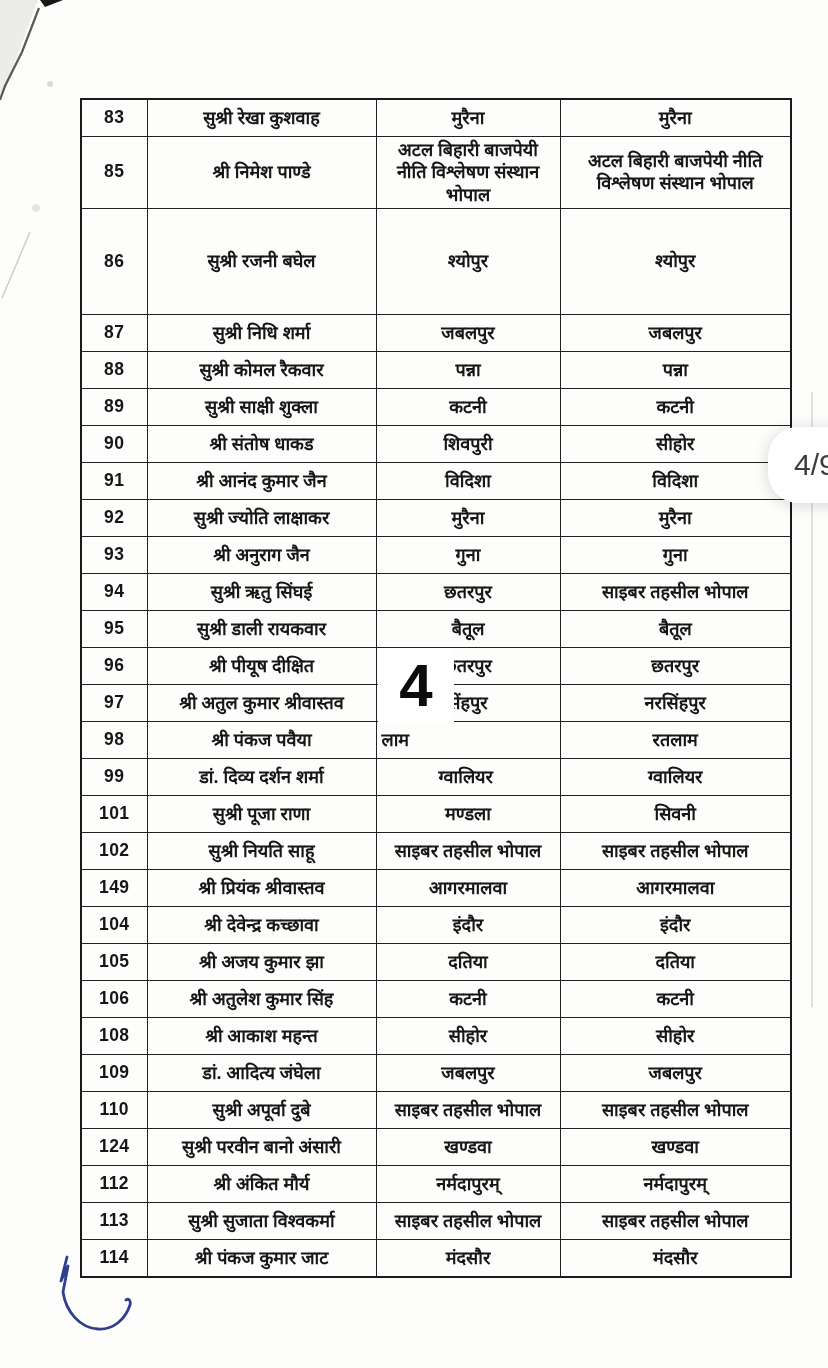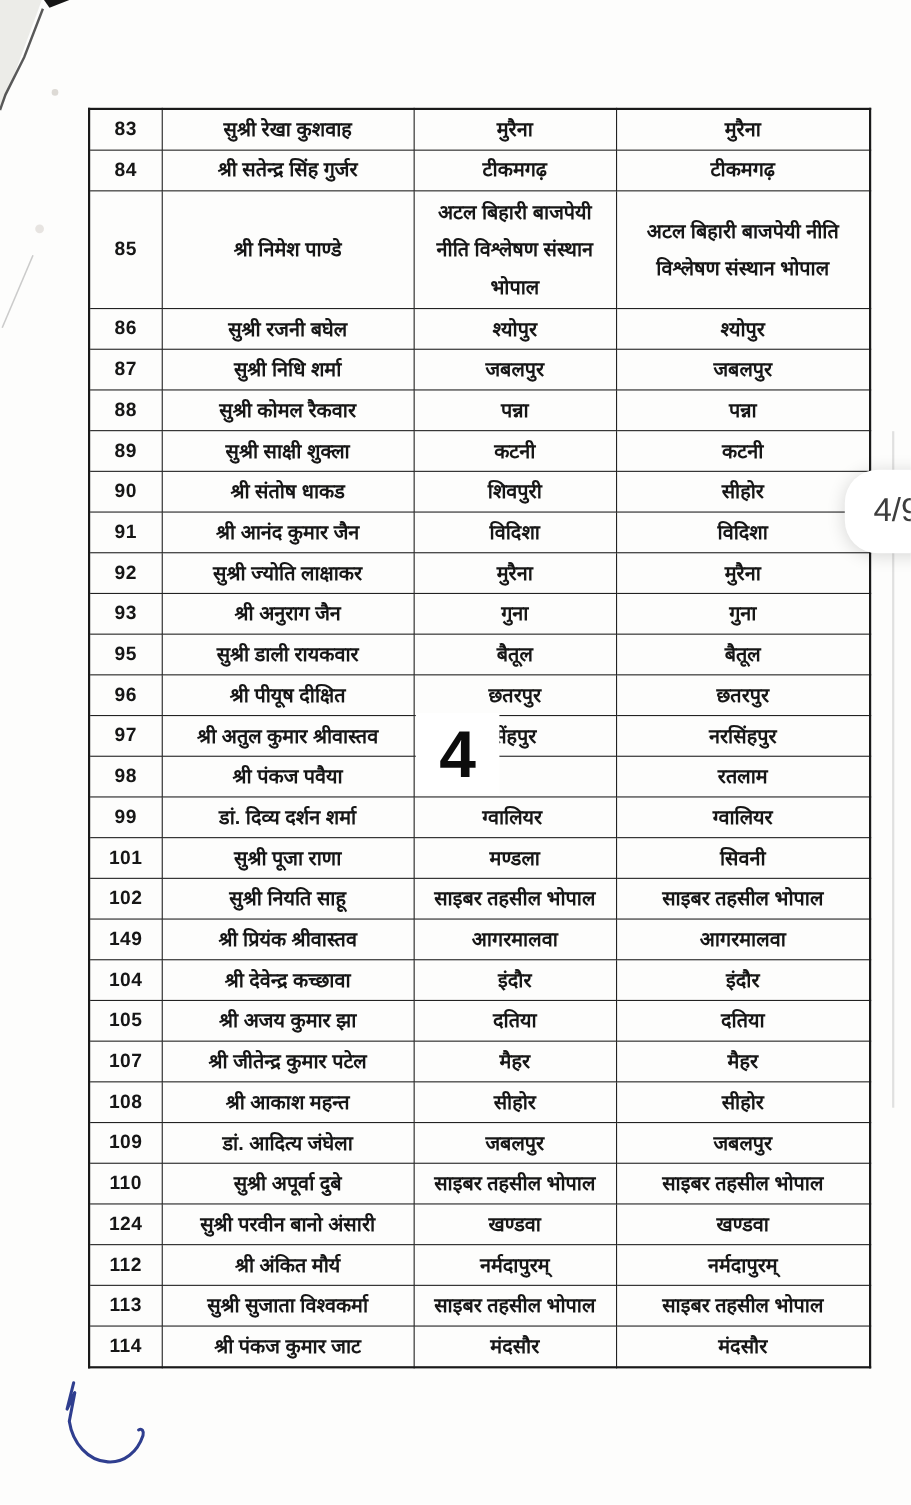--- a/index.html
+++ b/index.html
@@ -82,26 +82,20 @@
       <col style="width:231px">
     </colgroup>
     <tbody>
         <tr>
           <td class="c-sno">83</td>
           <td class="c-name">सुश्री रेखा कुशवाह</td>
           <td class="c-d1">मुरैना</td>
           <td class="c-d2">मुरैना</td>
         </tr>
         <tr>
-          <td class="c-sno">84</td>
-          <td class="c-name">श्री सतेन्द्र सिंह गुर्जर</td>
-          <td class="c-d1">टीकमगढ़</td>
-          <td class="c-d2">टीकमगढ़</td>
-        </tr>
-        <tr>
           <td class="c-sno">85</td>
           <td class="c-name">श्री निमेश पाण्डे</td>
           <td class="c-d1">अटल बिहारी बाजपेयी नीति विश्लेषण संस्थान भोपाल</td>
           <td class="c-d2">अटल बिहारी बाजपेयी नीति विश्लेषण संस्थान भोपाल</td>
         </tr>
         <tr>
           <td class="c-sno">86</td>
           <td class="c-name">सुश्री रजनी बघेल</td>
           <td class="c-d1">श्योपुर</td>
           <td class="c-d2">श्योपुर</td>
@@ -142,20 +136,26 @@
           <td class="c-d1">मुरैना</td>
           <td class="c-d2">मुरैना</td>
         </tr>
         <tr>
           <td class="c-sno">93</td>
           <td class="c-name">श्री अनुराग जैन</td>
           <td class="c-d1">गुना</td>
           <td class="c-d2">गुना</td>
         </tr>
         <tr>
+          <td class="c-sno">94</td>
+          <td class="c-name">सुश्री ऋतु सिंघई</td>
+          <td class="c-d1">छतरपुर</td>
+          <td class="c-d2">साइबर तहसील भोपाल</td>
+        </tr>
+        <tr>
           <td class="c-sno">95</td>
           <td class="c-name">सुश्री डाली रायकवार</td>
           <td class="c-d1">बैतूल</td>
           <td class="c-d2">बैतूल</td>
         </tr>
         <tr>
           <td class="c-sno">96</td>
           <td class="c-name">श्री पीयूष दीक्षित</td>
           <td class="c-d1">छतरपुर</td>
           <td class="c-d2">छतरपुर</td>
@@ -202,24 +202,24 @@
           <td class="c-d1">इंदौर</td>
           <td class="c-d2">इंदौर</td>
         </tr>
         <tr>
           <td class="c-sno">105</td>
           <td class="c-name">श्री अजय कुमार झा</td>
           <td class="c-d1">दतिया</td>
           <td class="c-d2">दतिया</td>
         </tr>
         <tr>
-          <td class="c-sno">107</td>
-          <td class="c-name">श्री जीतेन्द्र कुमार पटेल</td>
-          <td class="c-d1">मैहर</td>
-          <td class="c-d2">मैहर</td>
+          <td class="c-sno">106</td>
+          <td class="c-name">श्री अतुलेश कुमार सिंह</td>
+          <td class="c-d1">कटनी</td>
+          <td class="c-d2">कटनी</td>
         </tr>
         <tr>
           <td class="c-sno">108</td>
           <td class="c-name">श्री आकाश महन्त</td>
           <td class="c-d1">सीहोर</td>
           <td class="c-d2">सीहोर</td>
         </tr>
         <tr>
           <td class="c-sno">109</td>
           <td class="c-name">डां. आदित्य जंघेला</td>

